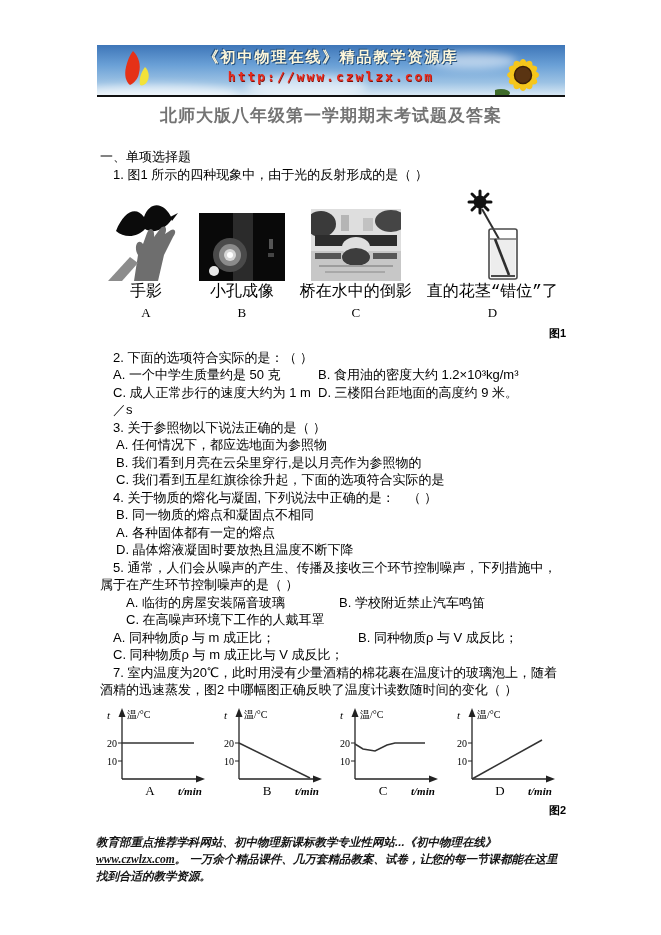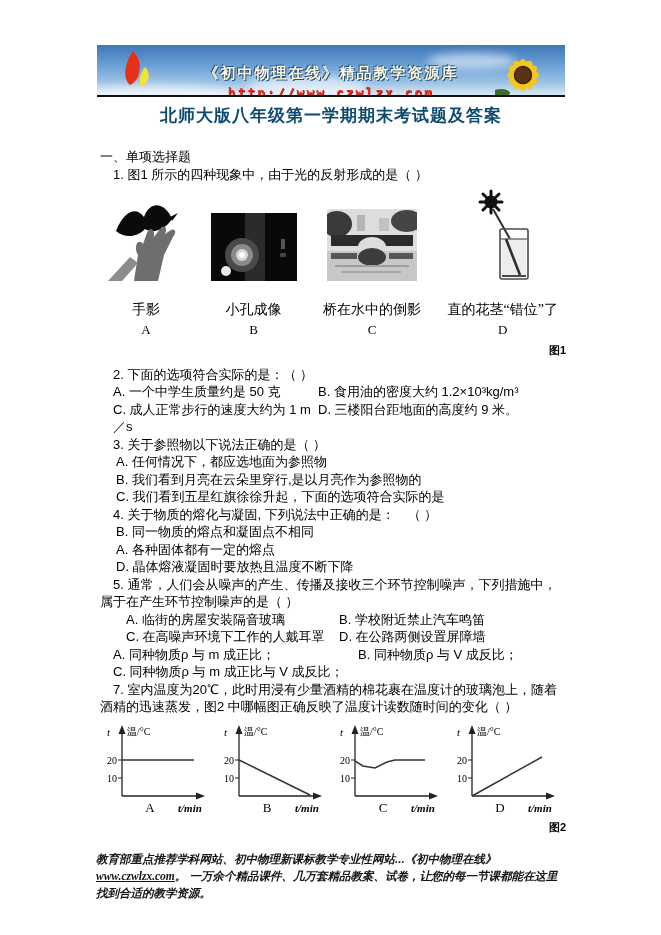--- a/index.html
+++ b/index.html
@@ -11,54 +11,54 @@
   .page { padding-top: 45px; }
 
   
   .banner {
     width: 468px; height: 52px; margin-left: 97px; position: relative;
     background: linear-gradient(180deg, #3e76b8 0%, #6aa0d6 40%, #9cc2e4 75%, #d8e8f4 100%);
     border-bottom: 2px solid #111; overflow: hidden;
   }
   .cloud { position: absolute; background: rgba(255,255,255,.55); border-radius: 50%; filter: blur(4px); }
   .banner-logo { position: absolute; left: 22px; top: 4px; }
-  .banner-text { position: absolute; left: 0; right: 0; top: 3px; text-align: center; margin-top: 16px; }
+  .banner-text { position: absolute; left: 0; right: 0; top: 3px; text-align: center; }
   .site-title {
     font-size: 15px; font-weight: bold; letter-spacing: 2px; color: #fdf6da;
     text-shadow: 1px 1px 0 #24507e, -1px -1px 0 #24507e;
     font-family: "Liberation Serif", serif;
   }
   .site-url {
     display: inline-block; margin-top: 1px; font-size: 13px; font-weight: bold;
     color: #e82b1e; letter-spacing: 2px; font-family: "DejaVu Sans Mono", monospace;
     text-shadow: 0.5px 0.5px 0 #7d1007;
   }
   .sunflower { position: absolute; right: 18px; top: 8px; }
 
   
   .page-title {
     width: 468px; margin: 7px 0 0 97px; text-align: center;
-    font-size: 17px; font-weight: bold; color: #0c4a6e; letter-spacing: 1px;
+    font-size: 17px; font-weight: bold; color: #737373; letter-spacing: 1px;
   }
 
   
   .content { width: 466px; margin: 21px 0 0 100px; font-size: 13px; line-height: 17.5px; }
   .section-heading { font-size: 13px; }
   .q-text { text-indent: 13px; }
   .opt { margin-left: 16px; }
   .opt-grid { display: grid; margin-left: 13px; }
   .opt-grid.q2 { grid-template-columns: 205px auto; }
   .opt-grid.q5 { grid-template-columns: 213px auto; margin-left: 26px; }
   .opt-grid.q6 { grid-template-columns: 245px auto; }
 
   
   .figure1 { display: flex; justify-content: space-between; margin: 6px 8px 2px 8px; }
   .fig-cell { display: flex; flex-direction: column; align-items: center; }
   .fig-imgbox { height: 92px; display: flex; align-items: flex-end; }
-  .fig-caption { font-size: 14px; margin-top: 20px; font-family: Liberation Serif, serif; }
+  .fig-caption { font-size: 16px; margin-top: 3px; font-family: Liberation Mono, monospace; }
   .fig-letter { font-size: 13px; margin-top: 2px; font-family: "Liberation Serif", serif; }
   .figcap { text-align: right; font-size: 11px; margin: 4px 0 6px 0; font-weight: bold; }
 
   
   .figure2 { display: flex; justify-content: space-between; width: 460px; margin: 6px 0 0 100px; }
   .graph-svg text { font-family: "Liberation Serif", serif; }
 
   
   .footer {
     width: 472px; margin: 16px 0 0 96px;
@@ -224,21 +224,20 @@
       <div class="opt">A. 各种固体都有一定的熔点</div>
       <div class="opt">D. 晶体熔液凝固时要放热且温度不断下降</div>
     </div>
 
     <div class="q-block">
       <p class="q-text">5. 通常，人们会从噪声的产生、传播及接收三个环节控制噪声，下列措施中，属于在产生环节控制噪声的是（          ）</p>
       <div class="opt-grid q5">
         <span class="opt-item">A. 临街的房屋安装隔音玻璃</span>
         <span class="opt-item">B. 学校附近禁止汽车鸣笛</span>
         <span class="opt-item">C. 在高噪声环境下工作的人戴耳罩</span>
-        <span class="opt-item">D. 在公路两侧设置屏障墙</span>
       </div>
     </div>
 
     <div class="q-block">
       <div class="opt-grid q6">
         <span class="opt-item">A. 同种物质ρ 与 m 成正比；</span>
         <span class="opt-item">B. 同种物质ρ 与 V 成反比；</span>
         <span class="opt-item">C. 同种物质ρ 与 m 成正比与 V 成反比；</span>
       </div>
     </div>

